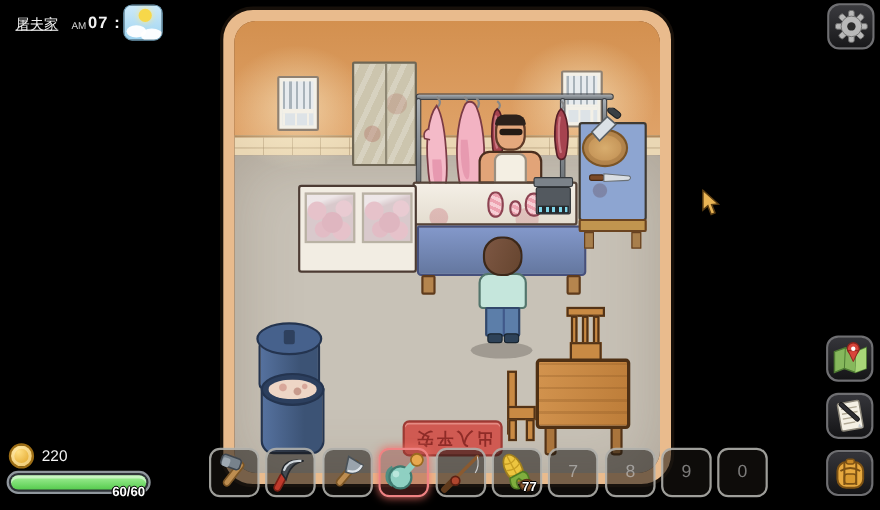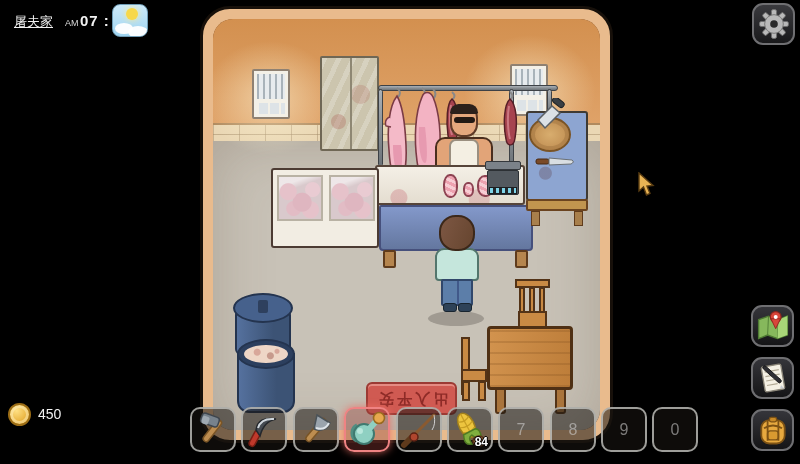--- a/index.html
+++ b/index.html
@@ -363,21 +363,25 @@
     <svg width="36" height="36" viewBox="0 0 40 40">
       <rect x="7" y="9" width="26" height="26" rx="9" fill="#e7a93f" stroke="#7d5214" stroke-width="2"></rect>
       <path d="M10 18 Q20 12 30 18" fill="none" stroke="#7d5214" stroke-width="2"></path>
       <rect x="14" y="21" width="12" height="10" rx="3" fill="#d99a30" stroke="#7d5214" stroke-width="1.6"></rect>
       <path d="M14 9 V32 M26 9 V32" stroke="#7d5214" stroke-width="2"></path>
       <rect x="16" y="6" width="8" height="5" rx="2" fill="#c88a28" stroke="#7d5214" stroke-width="1.5"></rect>
     </svg>
   </div>
 
   <div id="coin"></div>
-  <span id="coins-val" class="hud-text">450</span>
+  <span id="coins-val" class="hud-text">220</span>
+  <div id="hp">
+    <div class="fill"></div>
+    <span class="label">60/60</span>
+  </div>
 
   <div class="slot" style="left:190px;">
     <svg width="40" height="40" viewBox="0 0 40 40">
       <rect x="17" y="8" width="6" height="26" rx="3" transform="rotate(38 20 20)" fill="#bd8d50" stroke="#7a5526" stroke-width="1.5"></rect>
       <rect x="8" y="5" width="18" height="10" rx="3" transform="rotate(20 17 10)" fill="#77828c" stroke="#3e454d" stroke-width="1.5"></rect>
       <rect x="9" y="6" width="7" height="8" rx="2" transform="rotate(20 12 10)" fill="#9fa9b2"></rect>
     </svg>
   </div>
   <div class="slot" style="left:241px;">
     <svg width="40" height="40" viewBox="0 0 40 40">
@@ -413,21 +417,21 @@
   <div class="slot" style="left:447px;">
     <svg width="40" height="40" viewBox="0 0 40 40">
       <g transform="rotate(-28 18 18)">
         <ellipse cx="18" cy="15" rx="7.5" ry="13" fill="#edc53f" stroke="#a07f1d" stroke-width="1.6"></ellipse>
         <path d="M12 8 Q18 12 24 8 M11 14 Q18 18 25 14 M12 20 Q18 24 24 20" fill="none" stroke="#c79e23" stroke-width="1.2"></path>
         <path d="M18 2 V27" stroke="#c79e23" stroke-width="1.2"></path>
         <path d="M11 22 Q6 32 14 34 Q13 26 18 26 Q20 32 26 31 Q28 24 24 22 Z" fill="#7fae3e" stroke="#4f7a23" stroke-width="1.5"></path>
       </g>
       <ellipse cx="29" cy="31" rx="6" ry="5" fill="#8a5a34" stroke="#5a3418" stroke-width="1.5"></ellipse>
     </svg>
-    <span class="count">84</span>
+    <span class="count">77</span>
   </div>
   <div class="slot" style="left:498px;">
     <span class="num">7</span>
   </div>
   <div class="slot" style="left:550px;">
     <span class="num">8</span>
   </div>
   <div class="slot" style="left:601px;">
     <span class="num">9</span>
   </div>

